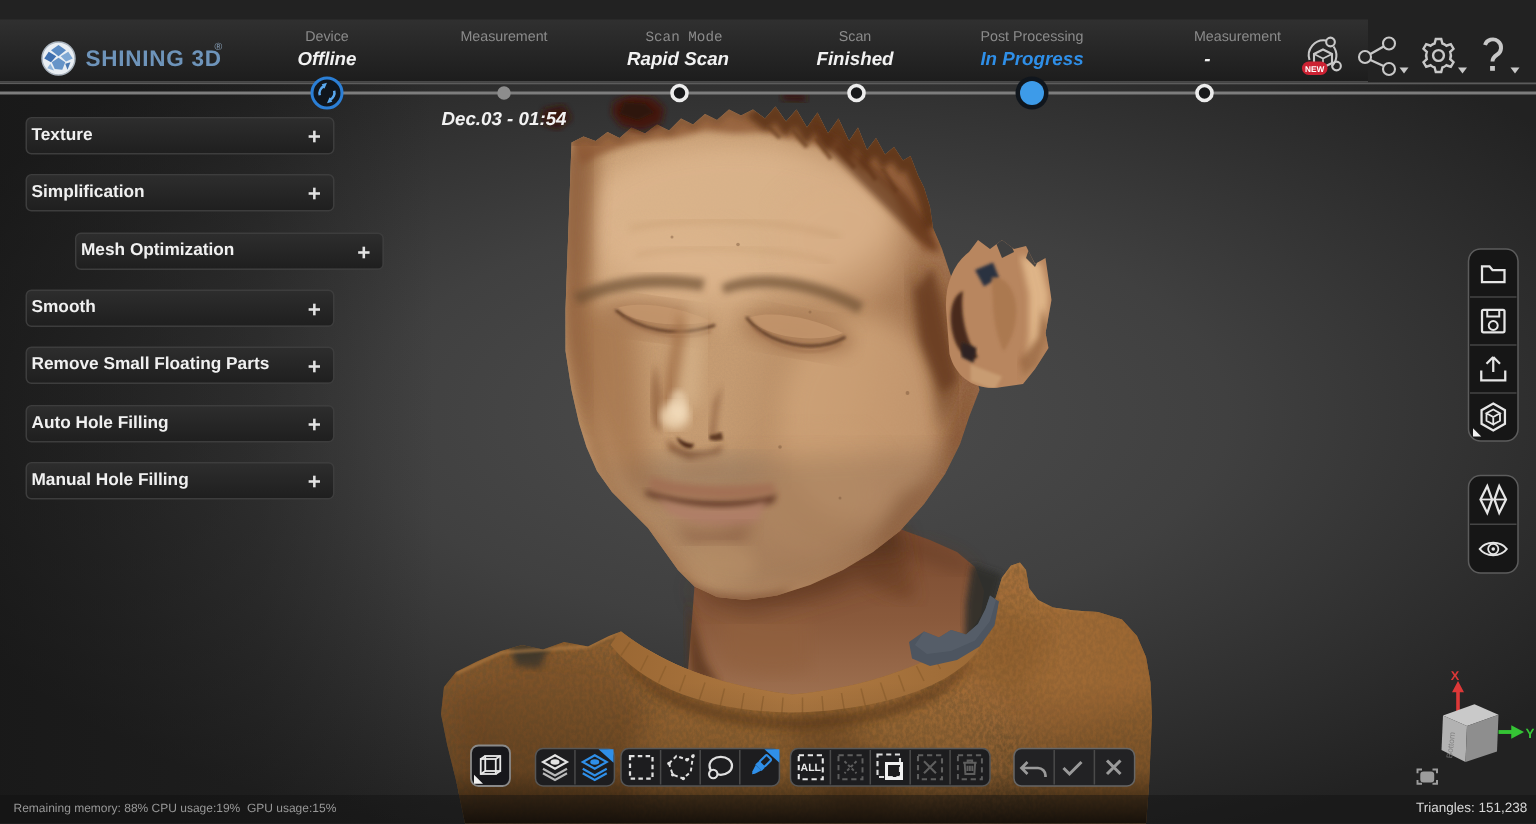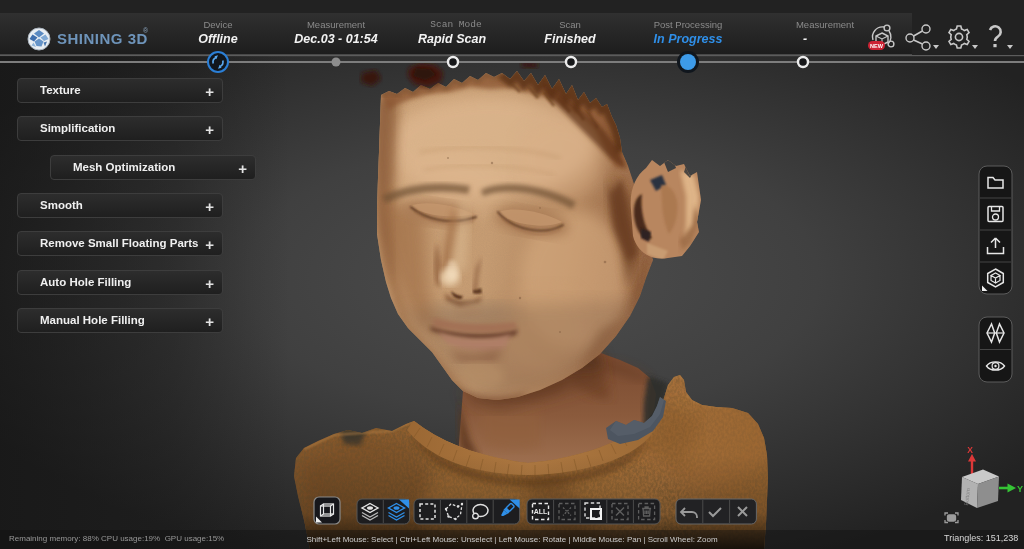--- a/index.html
+++ b/index.html
@@ -11,21 +11,21 @@
   #titlebar .tname { position:absolute; left:7px; top:1px; font-size:9px; font-weight:bold; color:#f0f0f0; letter-spacing:0.2px; }
   #titlebar .tpath { position:absolute; left:63px; top:1.5px; font-size:8.5px; color:#cfcfcf; }
   .winbtn { position:absolute; top:0px; color:#d8d8d8; font-size:10px; width:20px; text-align:center; }
   
   #header { position:absolute; left:0; top:13px; width:912px; height:42px; background:linear-gradient(#303030,#1d1d1d); border-bottom:1px solid #484848; }
   .steplabel { position:absolute; top:6px; font-size:9.5px; color:#8b8b8b; text-align:center; width:130px; }
   .stepvalue { position:absolute; top:19px; font-size:12.5px; font-weight:bold; color:#f2f2f2; text-align:center; width:150px;font-style:italic; }
   
   .lbtn { position:absolute; left:17px; width:206px; height:25px; border-radius:4px;
           background:linear-gradient(#2d2d2d,#1f1f1f); border:1px solid #3d3d3d;
-          color:#f0f0f0; font-size:11.5px; font-weight:bold; line-height:23px; padding-left:22px; }
+          color:#f0f0f0; font-size:11.5px; font-weight:bold; line-height:23px; padding-left:3px; }
   .lbtn .plus { position:absolute; right:8px; top:0.5px; font-weight:bold; font-size:15px; color:#e2e2e2; }
   
   .status { position:absolute; font-size:8px; color:#b5b5b5; }
 </style>
 </head>
 <body>
 <div id="app">
 
   <div id="scene" class="abs" style="left:0;top:0;width:1024px;height:549px;">
   <svg width="1024" height="549" viewBox="0 0 1024 549">
@@ -258,41 +258,40 @@
     </g>
     <rect x="0" y="530" width="1024" height="19" fill="#101010" opacity="0.4"></rect>
   </svg>
   </div>
 
 
   <div id="header">
     <div class="steplabel" style="left:153px;">Device</div>
     <div class="stepvalue" style="left:143px;">Offline</div>
     <div class="steplabel" style="left:271px;">Measurement</div>
-    <div class="stepvalue" style="left:261px;">Dec.03 - 01:54</div>
+    <div class="stepvalue" style="left:261px;margin-top:40px;">Dec.03 - 01:54</div>
     <div class="steplabel" style="left:391px;font-family:Liberation Mono, monospace;">Scan Mode</div>
     <div class="stepvalue" style="left:377px;">Rapid Scan</div>
     <div class="steplabel" style="left:505px;">Scan</div>
     <div class="stepvalue" style="left:495px;">Finished</div>
     <div class="steplabel" style="left:623px;">Post Processing</div>
     <div class="stepvalue" style="left:613px;color:#2f8fe8;">In Progress</div>
     <div class="steplabel" style="left:760px;">Measurement</div>
     <div class="stepvalue" style="left:730px;">-</div>
     </div>
 
   <div class="lbtn" style="top:78px;">Texture<span class="plus">+</span></div>
   <div class="lbtn" style="top:116px;">Simplification<span class="plus">+</span></div>
   <div class="lbtn" style="top:155px;margin-left:33px;">Mesh Optimization<span class="plus">+</span></div>
   <div class="lbtn" style="top:193px;">Smooth<span class="plus">+</span></div>
   <div class="lbtn" style="top:231px;">Remove Small Floating Parts<span class="plus">+</span></div>
   <div class="lbtn" style="top:270px;">Auto Hole Filling<span class="plus">+</span></div>
   <div class="lbtn" style="top:308px;">Manual Hole Filling<span class="plus">+</span></div>
 
   <div class="status" style="left:9px;top:534px;font-size:8px;color:#979797;">Remaining memory: 88% CPU usage:19%&nbsp; GPU usage:15%</div>
-  <div class="status" style="left:0px;top:535px;width:1024px;text-align:center;color:#cccccc;font-size:8px;">Shift+Left Mouse: Select | Ctrl+Left Mouse: Unselect | Left Mouse: Rotate | Middle Mouse: Pan | Scroll Wheel: Zoom</div>
   <div class="status" style="left:944px;top:533px;font-size:9px;color:#d8d8d8;">Triangles: 151,238</div>
 
   <svg id="ui" style="position:absolute;left:0;top:0;" width="1024" height="549" viewBox="0 0 1024 549">
 
   <g>
     <circle cx="39" cy="39" r="11" fill="#e9eef3"></circle>
     <circle cx="39" cy="39" r="11" fill="none" stroke="#aab4be" stroke-width="1"></circle>
     <g fill="#5a8ac2">
       <polygon points="39,30 44,33.5 39,37.5 34,33.5"></polygon>
       <polygon points="45.5,34.5 48.5,39 44,41 40.5,37.5" fill="#7fa8d4"></polygon>

